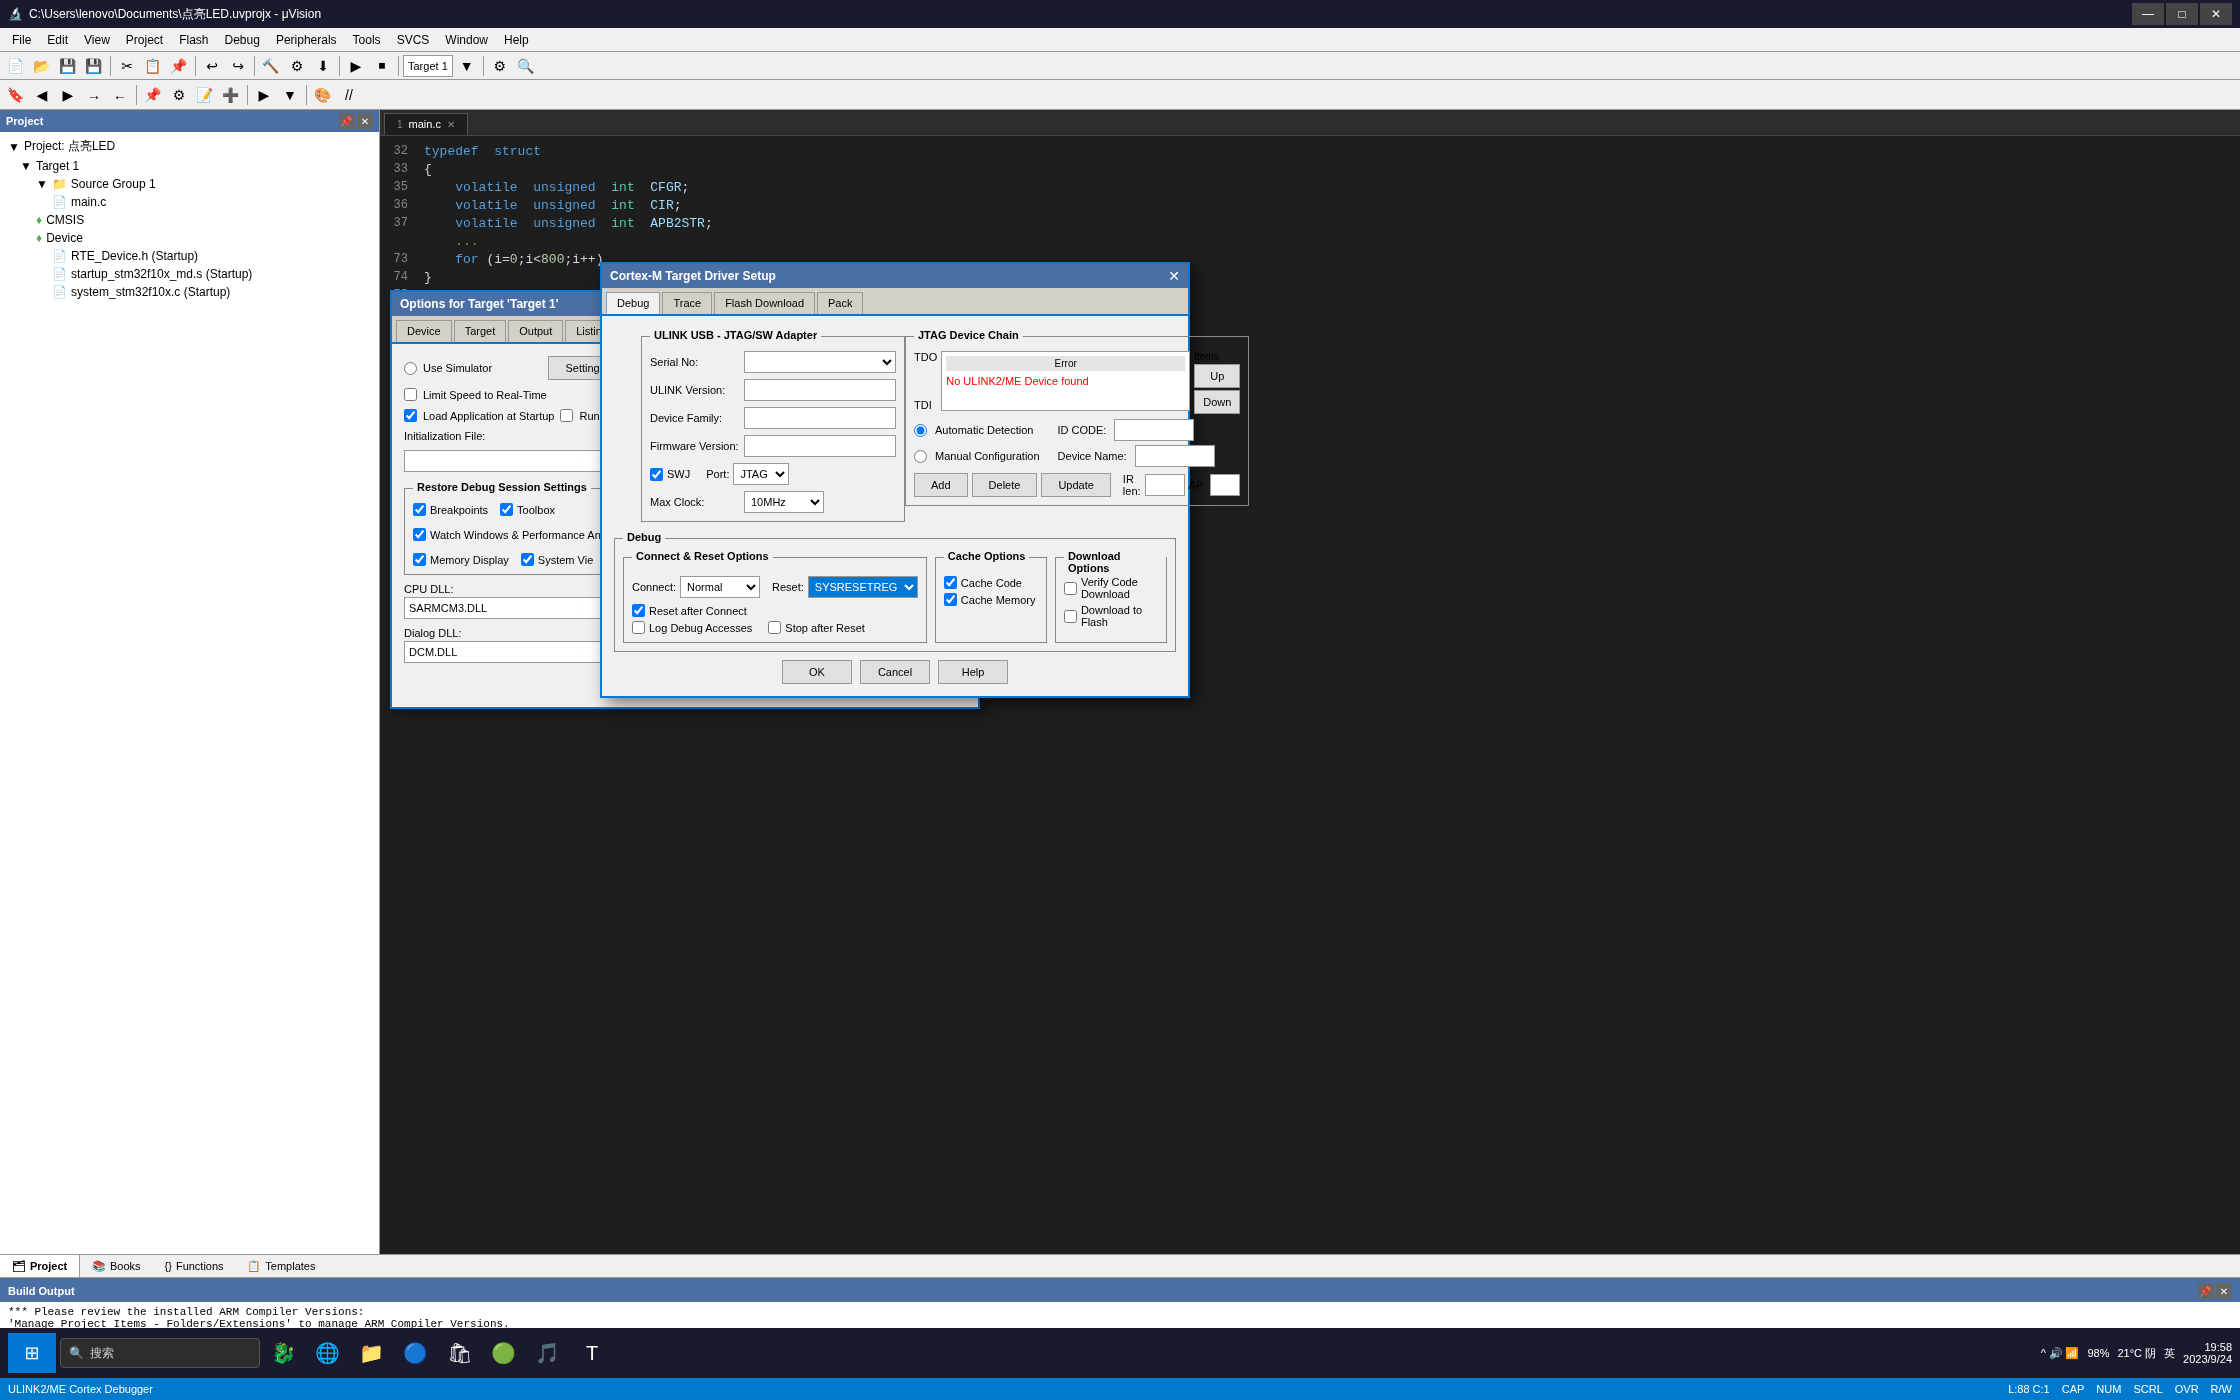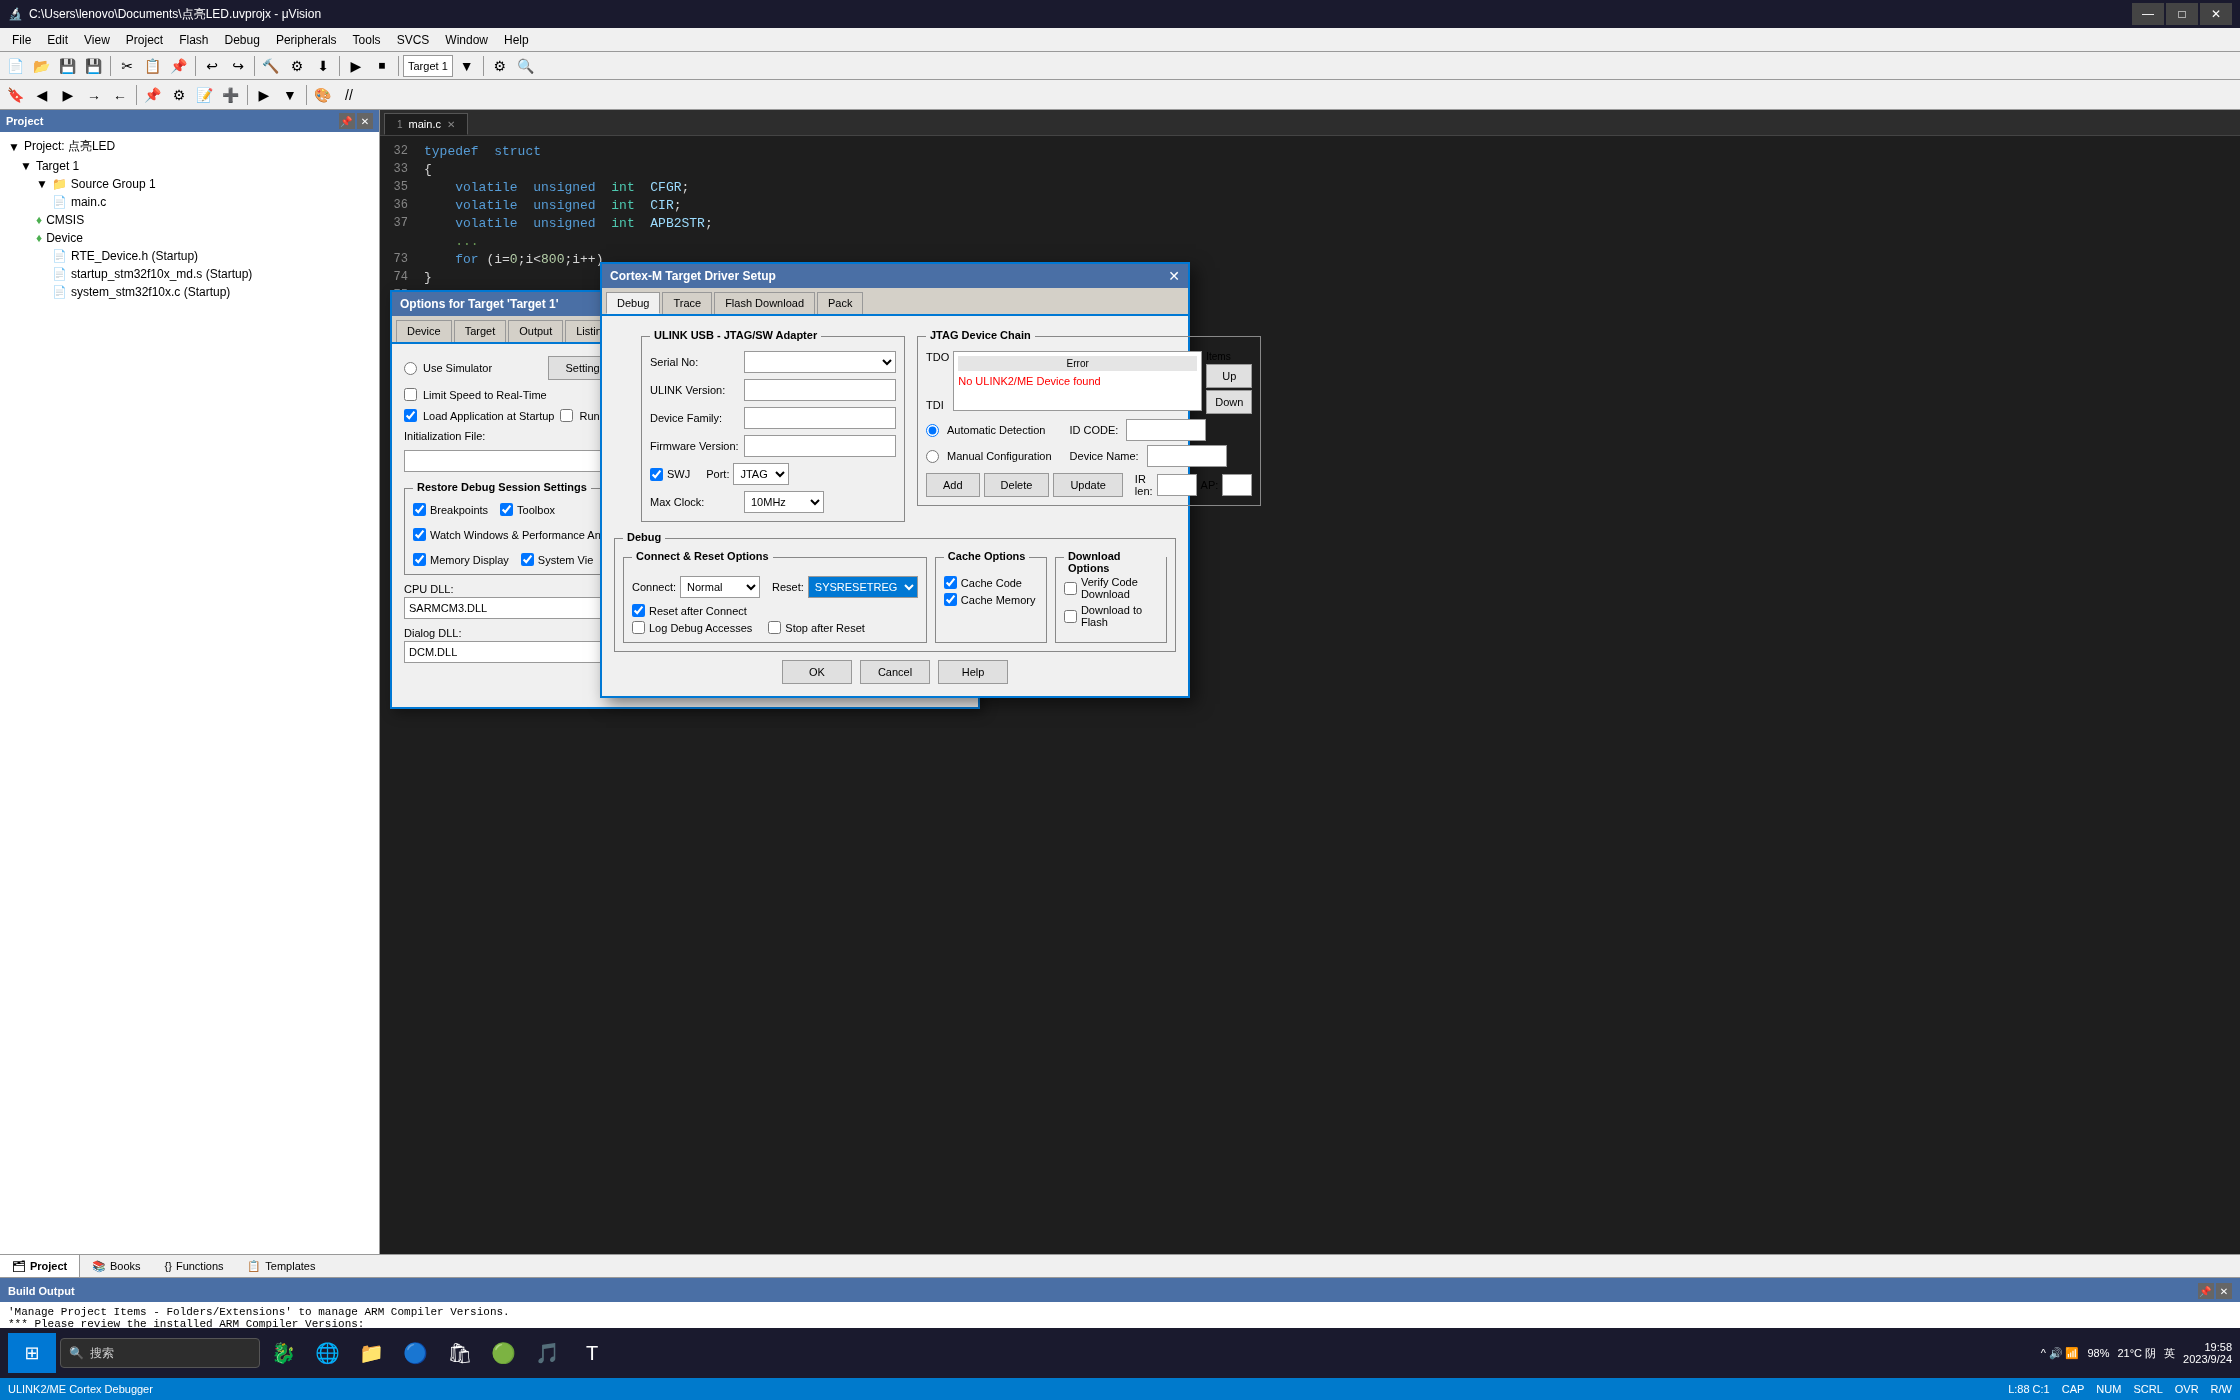--- a/index.html
+++ b/index.html
@@ -382,21 +382,21 @@
         <span>Cortex-M Target Driver Setup</span>
         <button class="dialog-close">✕</button>
       </div>
       <div class="dialog-tabs">
         <div class="dtab active">Debug</div>
         <div class="dtab">Trace</div>
         <div class="dtab">Flash Download</div>
         <div class="dtab">Pack</div>
       </div>
       <div class="dialog-content">
-        <div style="display:flex; gap:12px;padding-left:27px;">
+        <div style="display:flex; gap:0;padding-left:27px;">
 
           <div style="flex:1;">
             <div class="group-box">
               <span class="group-title">ULINK USB - JTAG/SW Adapter</span>
               <div style="margin-top:4px;">
                 <div style="display:flex; align-items:center; gap:4px; margin-bottom:6px;">
                   <label style="font-size:11px; min-width:90px;">Serial No:</label>
                   <select style="flex:1;"><option></option></select>
                 </div>
                 <div style="display:flex; align-items:center; gap:4px; margin-bottom:6px;">
@@ -582,22 +582,22 @@
 
 <div class="build-output">
   <div class="build-title">
     <span>Build Output</span>
     <div style="display:flex; gap:2px;">
       <button class="panel-btn">📌</button>
       <button class="panel-btn">✕</button>
     </div>
   </div>
   <div class="build-content">
+    <div>*** Please review the installed ARM Compiler Versions:</div>
     <div>  'Manage Project Items - Folders/Extensions' to manage ARM Compiler Versions.</div>
-    <div>*** Please review the installed ARM Compiler Versions:</div>
     <div>  'Options for Target - Target' to select an ARM Compiler Version for the target.</div>
     <div>*** Build aborted.</div>
     <div>Build Time Elapsed:  00:00:00</div>
   </div>
 </div>
 
 <div class="status-bar">
   <span>ULINK2/ME Cortex Debugger</span>
   <div style="display:flex; gap:12px; align-items:center;">
     <span>L:88 C:1</span>

